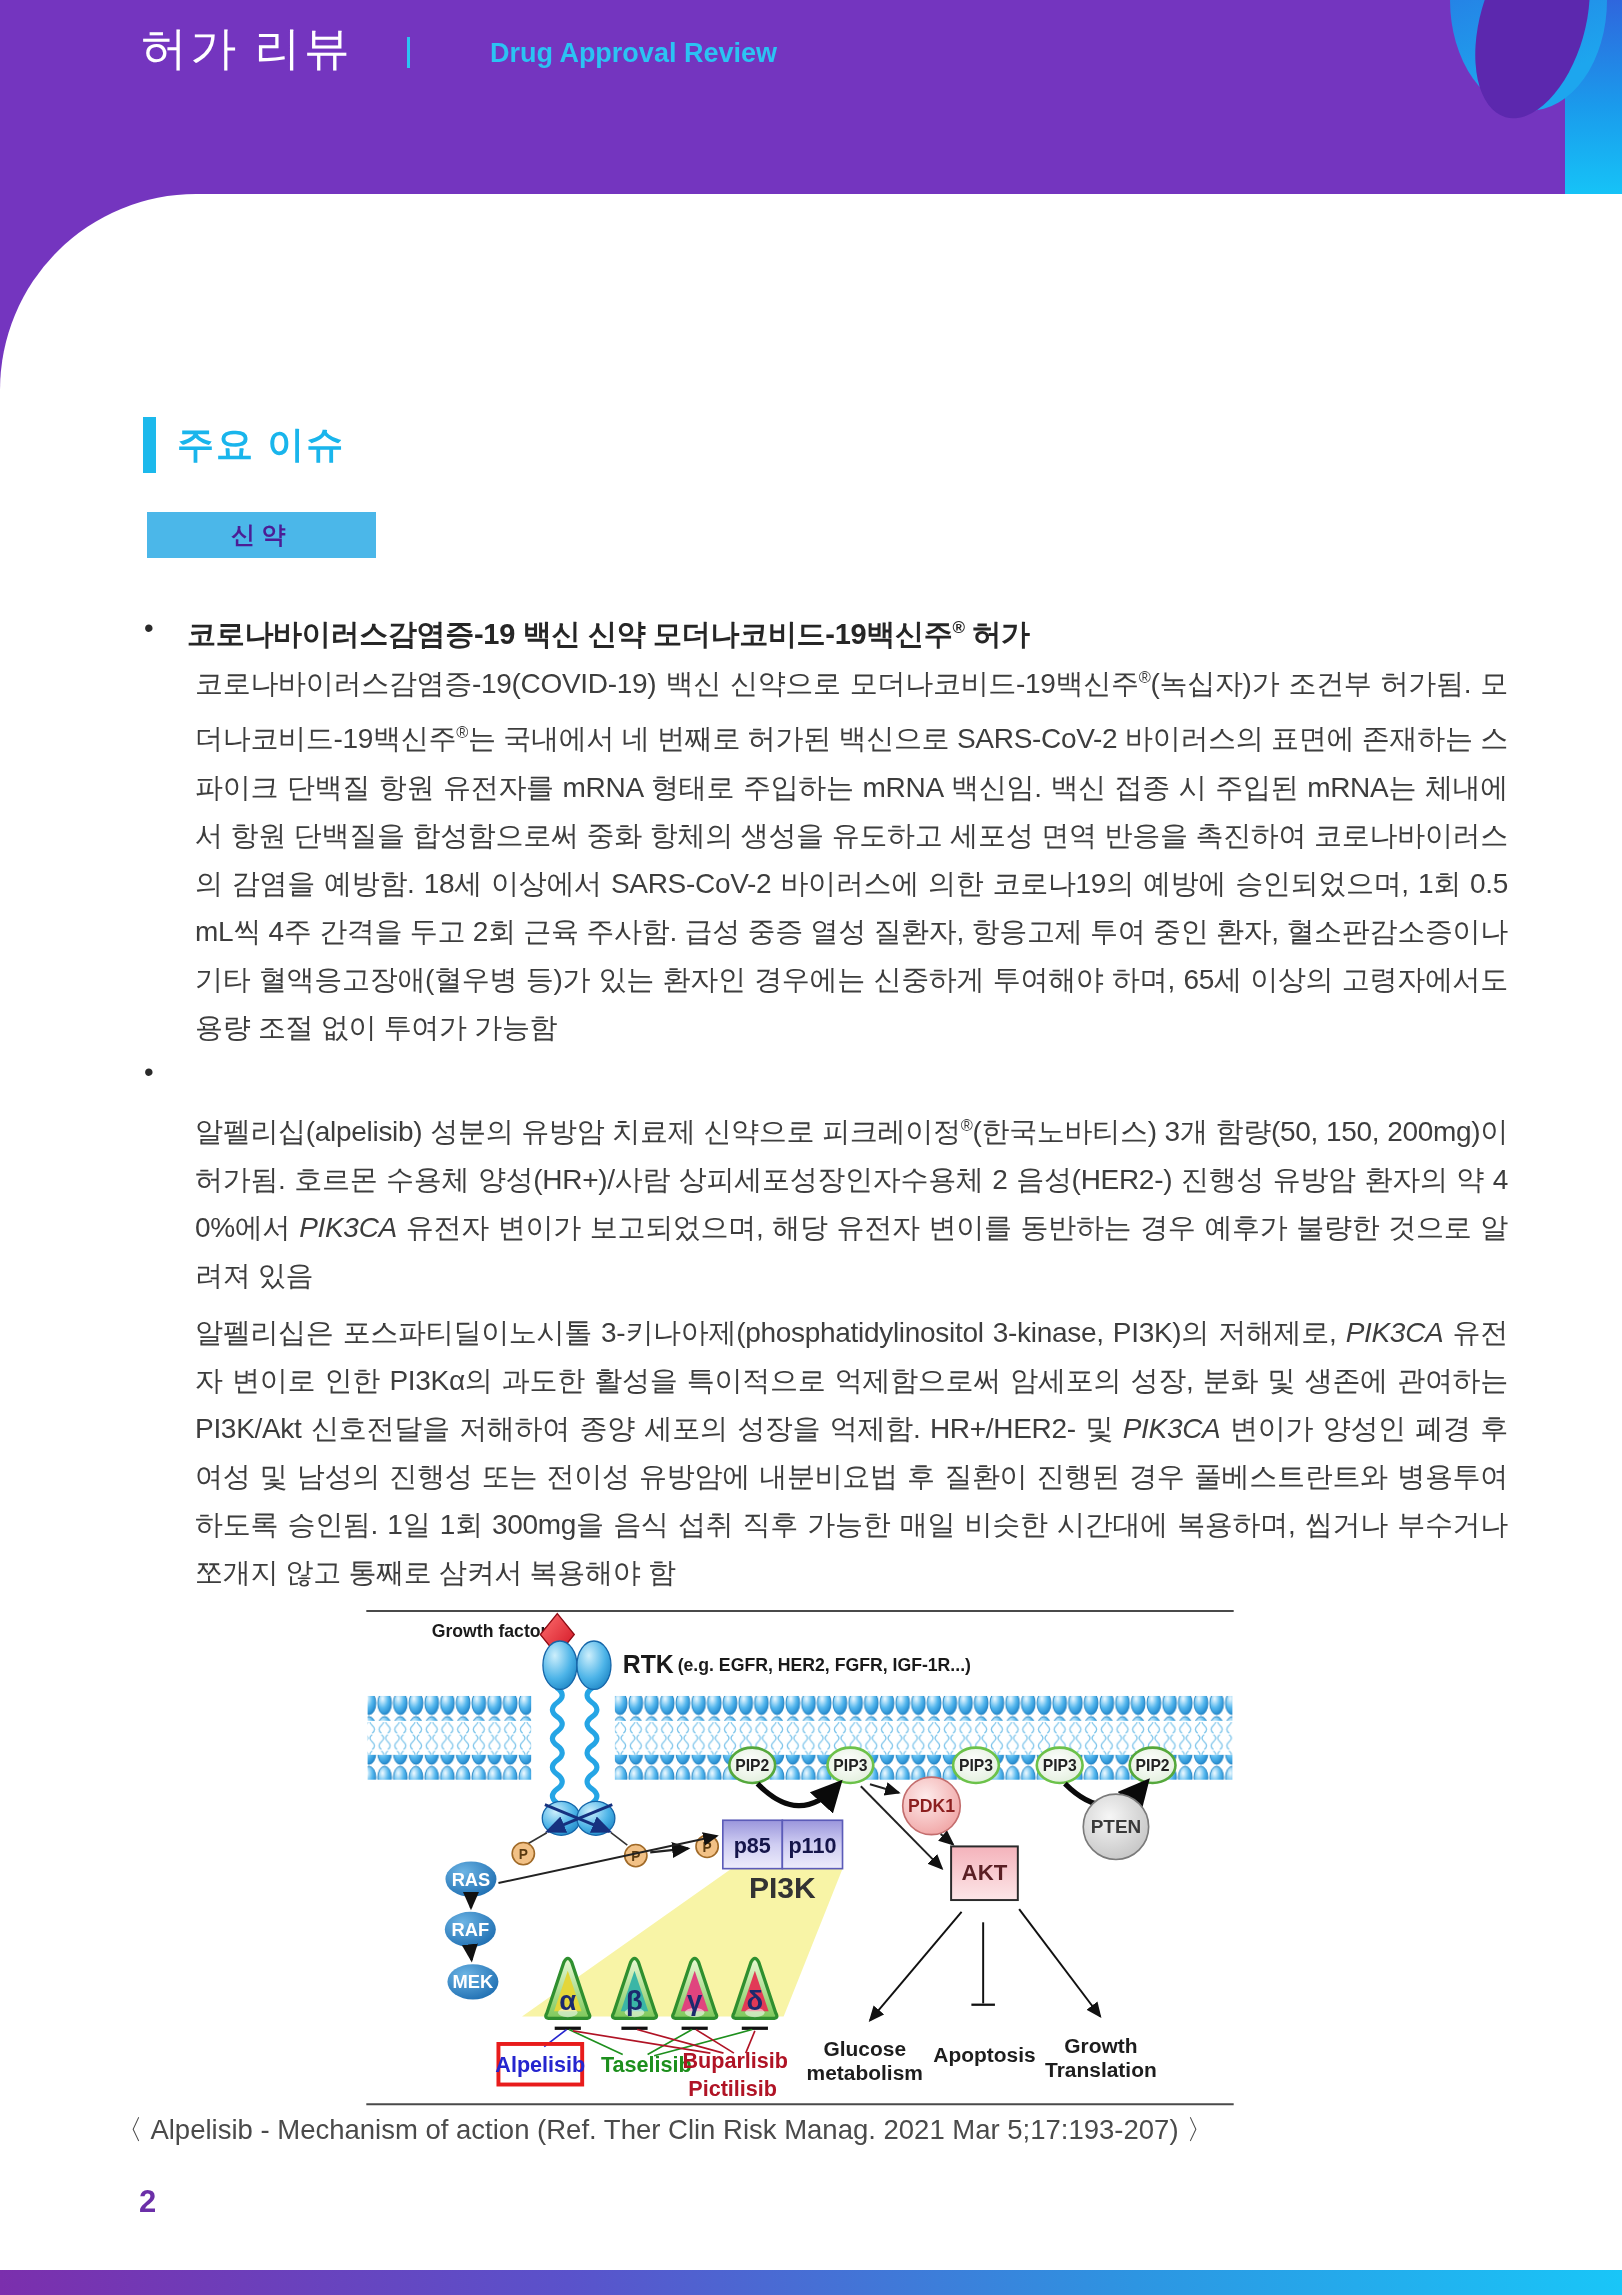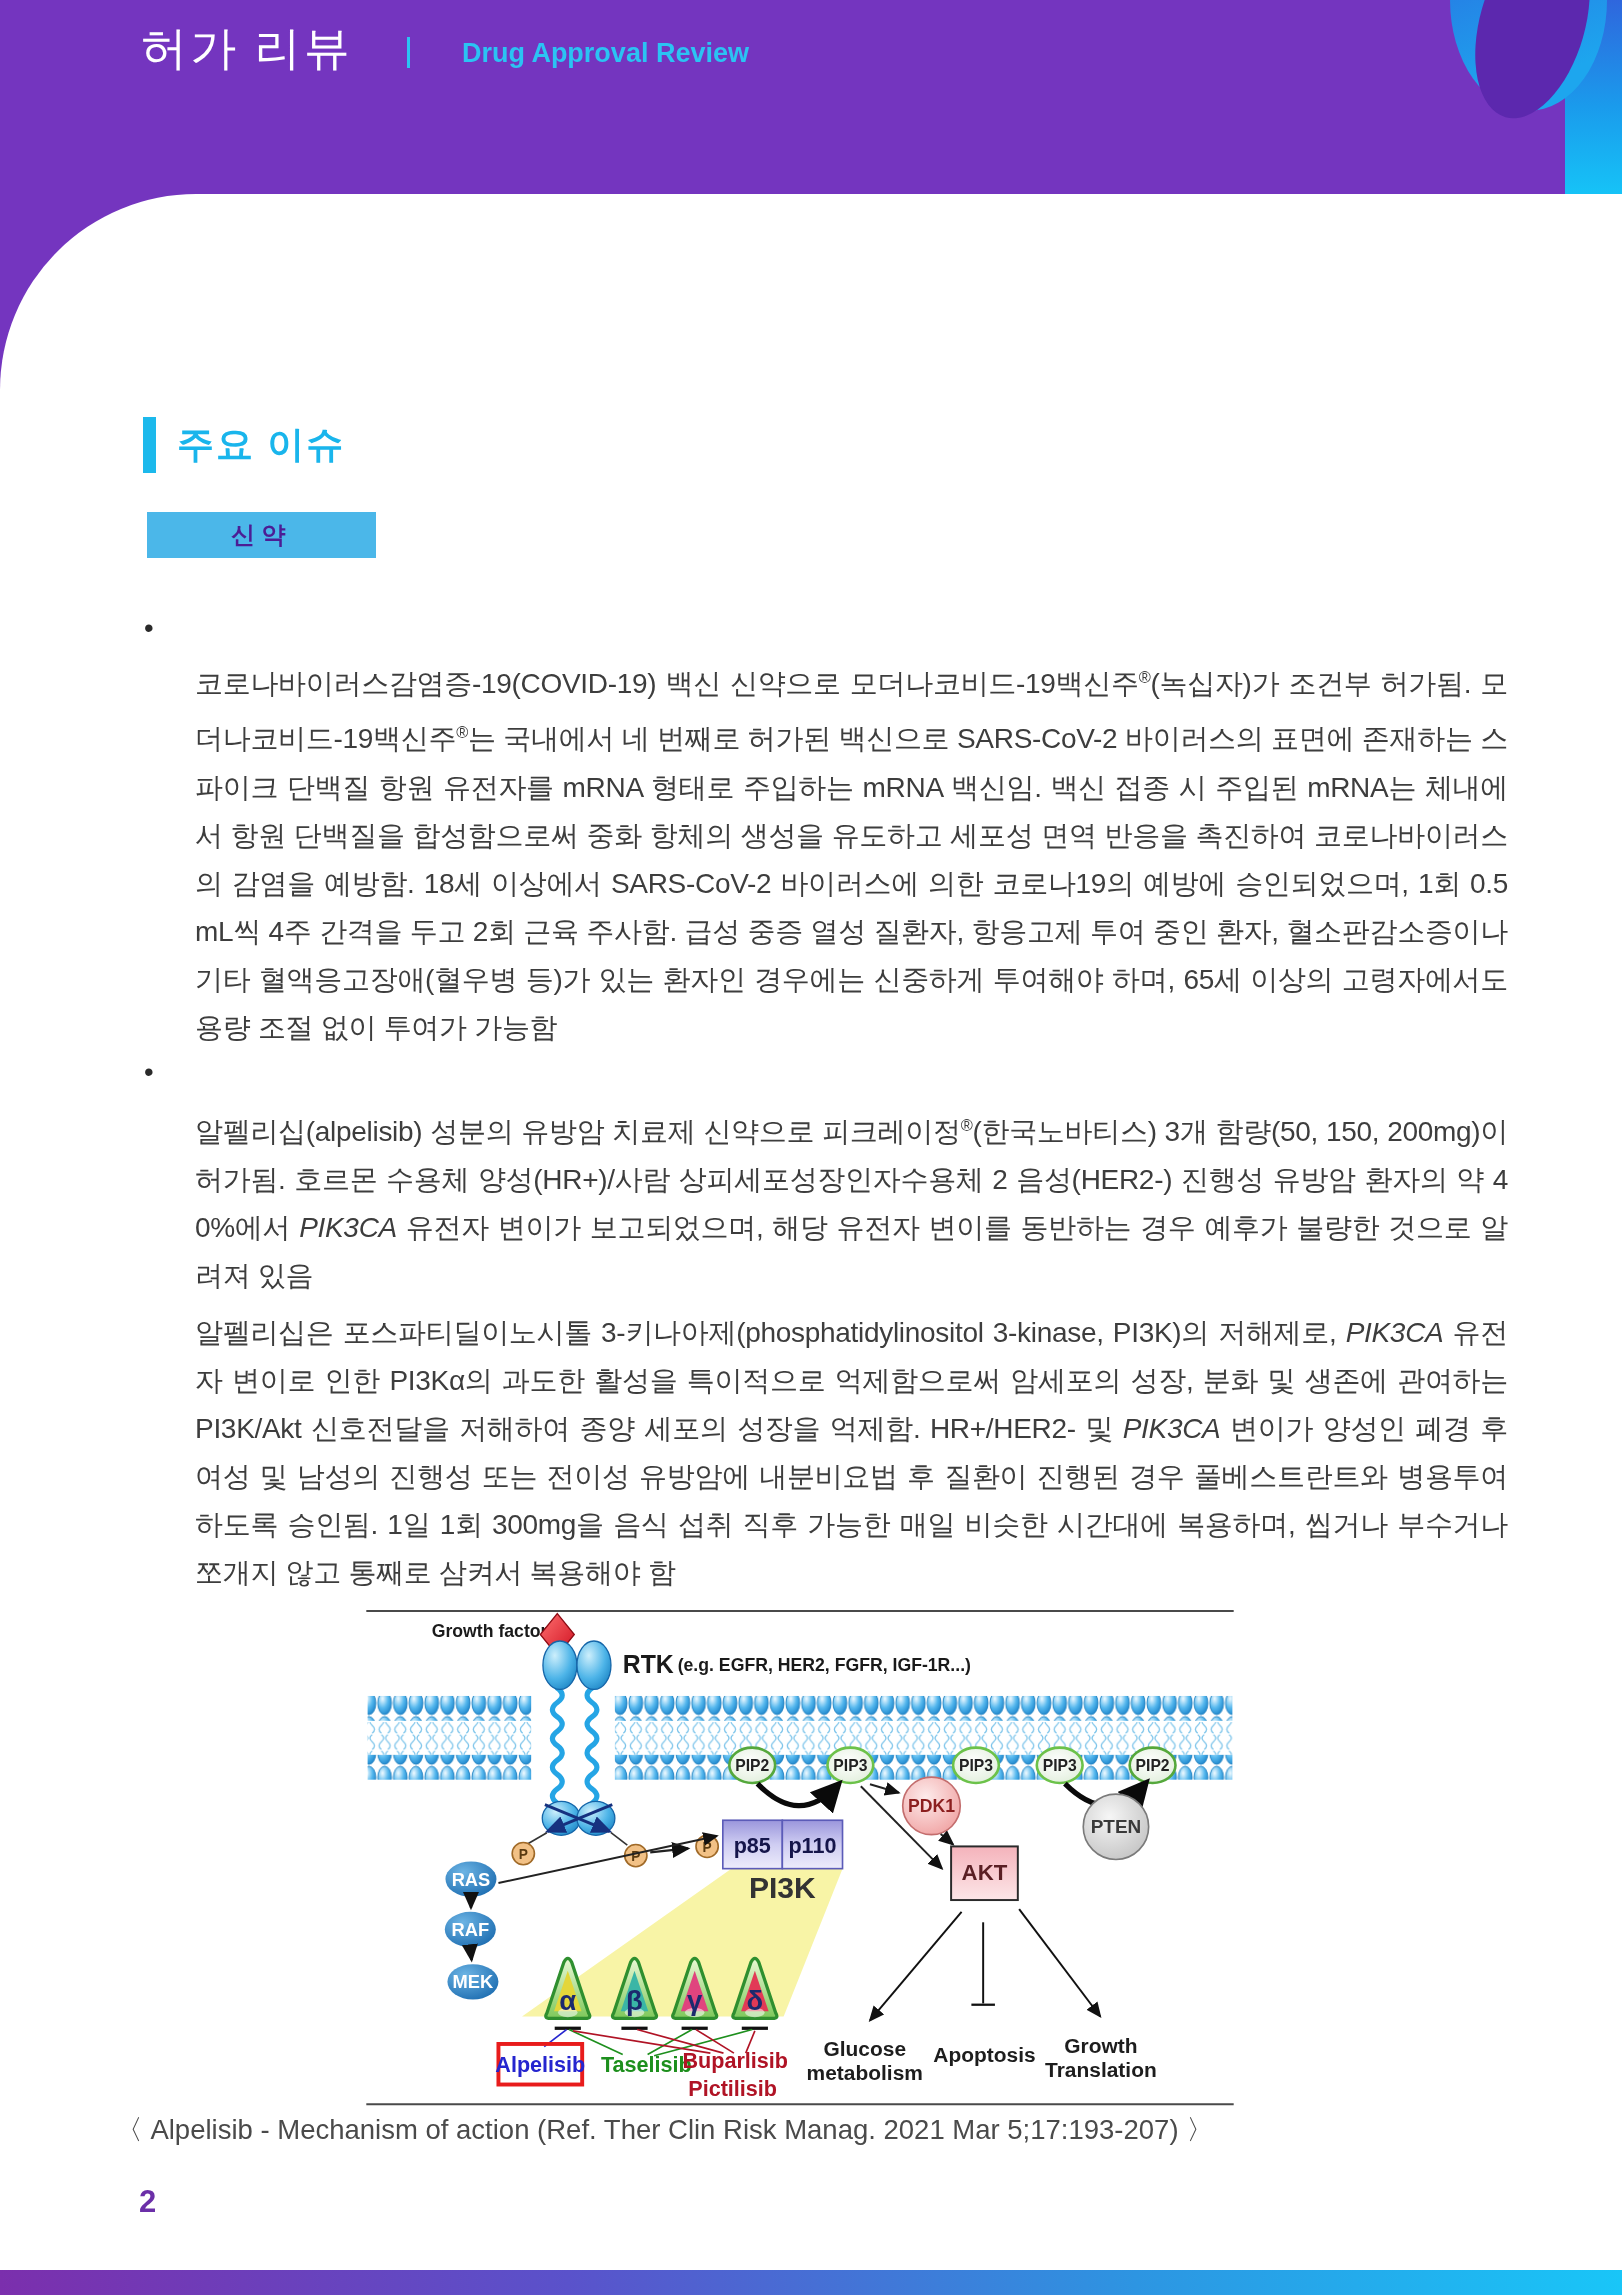--- a/index.html
+++ b/index.html
@@ -11,21 +11,21 @@
   .hdr-blue-strip{position:absolute;top:0;right:0;width:58px;height:194px;
         background:linear-gradient(180deg,#2f66dd 0%,#1a9bec 55%,#16c3f7 100%);}
   .hdr-blue-bulge{position:absolute;top:-111px;right:16.4px;width:157px;height:222px;border-radius:50%;
         background:linear-gradient(160deg,#2a6ae0 10%,#1da6ee 80%);}
   .hdr-dark-ellipse{position:absolute;top:-75px;right:38px;width:105px;height:196px;border-radius:50%;
         background:#5c28ae;transform:rotate(16deg);}
   .hdr-title{position:absolute;top:25px;left:141px;display:flex;align-items:flex-end;z-index:3;gap:32px;}
   .hdr-ko{font-family:"Liberation Serif","DejaVu Serif",serif;font-size:46px;line-height:48px;
         color:#ffffff;letter-spacing:3.3px;font-weight:400;}
   .hdr-sep{display:inline-block;width:3.3px;height:31px;background:#2bc3f3;margin:0 19.6px 5.2px 22px;}
-  .hdr-en{font-size:27px;font-weight:700;color:#2bc3f3;padding-bottom:3.9px;letter-spacing:0px;}
+  .hdr-en{font-size:27px;font-weight:700;color:#2bc3f3;padding-bottom:3.9px;letter-spacing:0px;margin-left:28px;}
   
   .sheet{position:absolute;top:194px;left:0;width:1623px;height:2101px;background:#ffffff;
         border-top-left-radius:196px;z-index:2;}
   
   .sec{position:absolute;top:417px;left:143px;display:flex;align-items:center;z-index:3;}
   .sec-bar{width:13px;height:56px;background:#1cb9ec;margin-right:21px;}
   .sec-title{font-size:37px;font-weight:700;color:#19b5ec;letter-spacing:2px;}
   
   .badge{position:absolute;top:512px;left:147px;width:229px;height:46px;background:#4bb7e9;
         display:flex;align-items:center;justify-content:center;z-index:3;}
@@ -73,20 +73,21 @@
     <div class="sec-bar"></div>
     <div class="sec-title">주요 이슈</div>
   </div>
 
   <div class="badge">
     <span>신약</span>
   </div>
 
   <div class="bullet-row b1-head">
     <div class="bullet-dot">•</div>
+    <div class="bullet-head">코로나바이러스감염증-19 백신 신약 모더나코비드-19백신주<sup>®</sup> 허가</div>
   </div>
   <div class="para p1">코로나바이러스감염증-19(COVID-19) 백신 신약으로 모더나코비드-19백신주<sup>®</sup>(녹십자)가 조건부 허가됨. 모더나코비드-19백신주<sup>®</sup>는 국내에서 네 번째로 허가된 백신으로 SARS-CoV-2 바이러스의 표면에 존재하는 스파이크 단백질 항원 유전자를 mRNA 형태로 주입하는 mRNA 백신임. 백신 접종 시 주입된 mRNA는 체내에서 항원 단백질을 합성함으로써 중화 항체의 생성을 유도하고 세포성 면역 반응을 촉진하여 코로나바이러스의 감염을 예방함. 18세 이상에서 SARS-CoV-2 바이러스에 의한 코로나19의 예방에 승인되었으며, 1회 0.5 mL씩 4주 간격을 두고 2회 근육 주사함. 급성 중증 열성 질환자, 항응고제 투여 중인 환자, 혈소판감소증이나 기타 혈액응고장애(혈우병 등)가 있는 환자인 경우에는 신중하게 투여해야 하며, 65세 이상의 고령자에서도 용량 조절 없이 투여가 가능함</div>
 
   <div class="bullet-row b2-head">
     <div class="bullet-dot">•</div>
   </div>
   <div class="para p2">알펠리십(alpelisib) 성분의 유방암 치료제 신약으로 피크레이정<sup>®</sup>(한국노바티스) 3개 함량(50, 150, 200mg)이 허가됨. 호르몬 수용체 양성(HR+)/사람 상피세포성장인자수용체 2 음성(HER2-) 진행성 유방암 환자의 약 40%에서 <i>PIK3CA</i> 유전자 변이가 보고되었으며, 해당 유전자 변이를 동반하는 경우 예후가 불량한 것으로 알려져 있음</div>
   <div class="para p3">알펠리십은 포스파티딜이노시톨 3-키나아제(phosphatidylinositol 3-kinase, PI3K)의 저해제로, <i>PIK3CA</i> 유전자 변이로 인한 PI3Kα의 과도한 활성을 특이적으로 억제함으로써 암세포의 성장, 분화 및 생존에 관여하는 PI3K/Akt 신호전달을 저해하여 종양 세포의 성장을 억제함. HR+/HER2- 및 <i>PIK3CA</i> 변이가 양성인 폐경 후 여성 및 남성의 진행성 또는 전이성 유방암에 내분비요법 후 질환이 진행된 경우 풀베스트란트와 병용투여 하도록 승인됨. 1일 1회 300mg을 음식 섭취 직후 가능한 매일 비슷한 시간대에 복용하며, 씹거나 부수거나 쪼개지 않고 통째로 삼켜서 복용해야 함</div>
 
   <svg class="figure-svg" viewBox="558 2456 1330 772" xmlns="http://www.w3.org/2000/svg">

